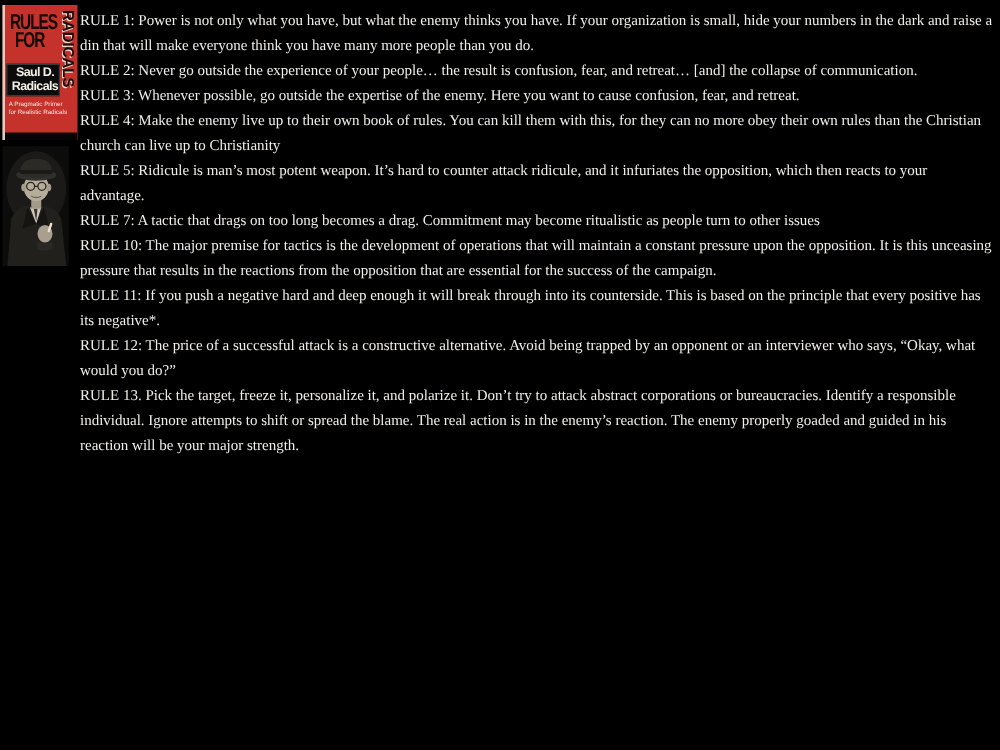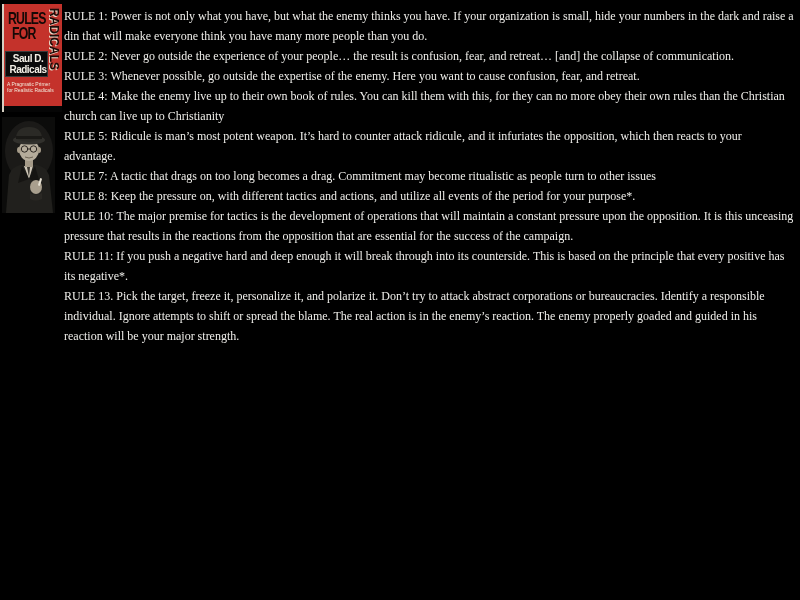--- a/index.html
+++ b/index.html
@@ -179,17 +179,17 @@
   </svg>
 </div>
 
 <div class="rules-block">
   <p>RULE 1: Power is not only what you have, but what the enemy thinks you have. If your organization is small, hide your numbers in the dark and raise a din that will make everyone think you have many more people than you do.</p>
   <p>RULE 2: Never go outside the experience of your people… the result is confusion, fear, and retreat… [and] the collapse of communication.</p>
   <p>RULE 3: Whenever possible, go outside the expertise of the enemy. Here you want to cause confusion, fear, and retreat.</p>
   <p>RULE 4: Make the enemy live up to their own book of rules. You can kill them with this, for they can no more obey their own rules than the Christian church can live up to Christianity</p>
   <p>RULE 5: Ridicule is man’s most potent weapon. It’s hard to counter attack ridicule, and it infuriates the opposition, which then reacts to your advantage.</p>
   <p>RULE 7: A tactic that drags on too long becomes a drag. Commitment may become ritualistic as people turn to other issues</p>
-  <p>RULE 8: Keep the pressure on, with different tactics and actions, and utilize all events of the period for your purpose*.</p>
   <p>RULE 10: The major premise for tactics is the development of operations that will maintain a constant pressure upon the opposition. It is this unceasing pressure that results in the reactions from the opposition that are essential for the success of the campaign.</p>
   <p>RULE 11: If you push a negative hard and deep enough it will break through into its counterside. This is based on the principle that every positive has its negative*.</p>
+  <p>RULE 12: The price of a successful attack is a constructive alternative. Avoid being trapped by an opponent or an interviewer who says, “Okay, what would you do?”</p>
   <p>RULE 13. Pick the target, freeze it, personalize it, and polarize it. Don’t try to attack abstract corporations or bureaucracies. Identify a responsible individual. Ignore attempts to shift or spread the blame. The real action is in the enemy’s reaction. The enemy properly goaded and guided in his reaction will be your major strength.</p>
 </div>
 
 </body></html>

